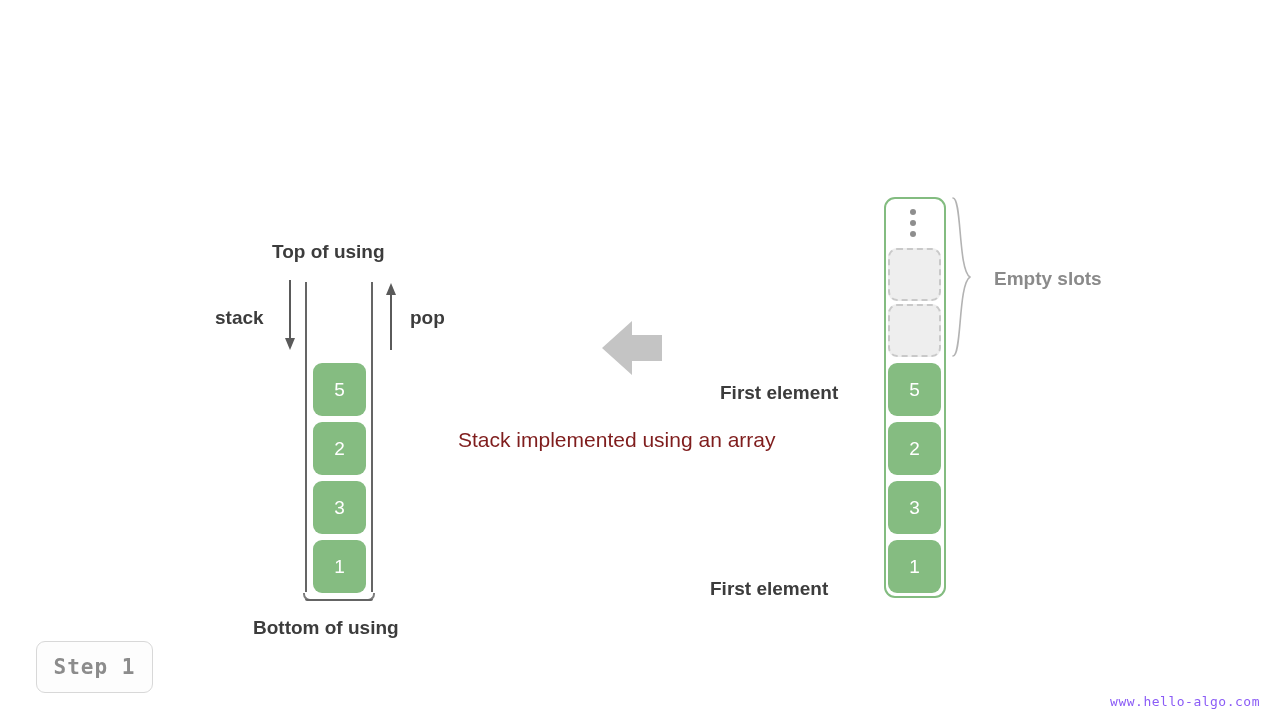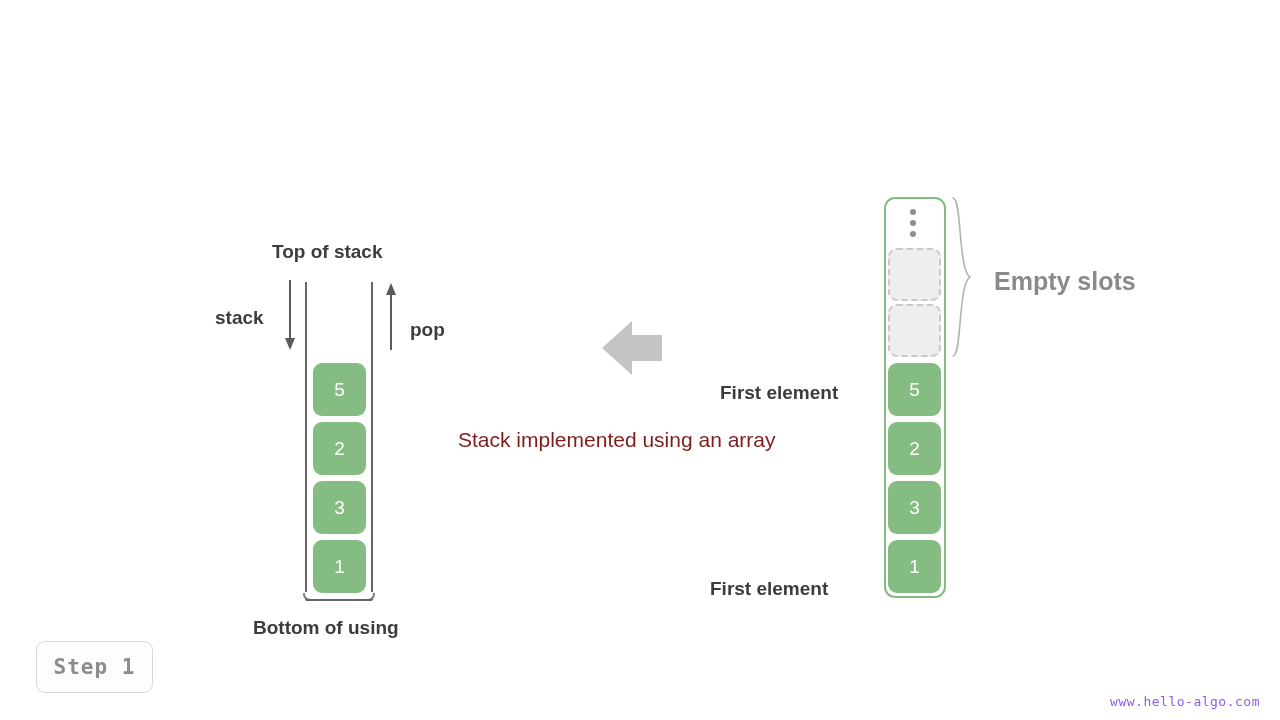--- a/index.html
+++ b/index.html
@@ -22,21 +22,21 @@
   .lbl-dark {
     color: #3c3c3c;
     font-weight: bold;
     font-size: 19px;
     white-space: nowrap;
     line-height: 1;
   }
   .lbl-gray-bold {
     color: #8a8a8a;
     font-weight: bold;
-    font-size: 25px;
+    font-size: 19px;
     white-space: nowrap;
     line-height: 1;
   }
   .caption {
     color: #7f1d1d;
     font-size: 21px;
     font-weight: normal;
     white-space: nowrap;
     line-height: 1;
   }
@@ -212,25 +212,25 @@
     font-family: "DejaVu Sans Mono", monospace;
     font-size: 13px;
     color: #8b5cf6;
     letter-spacing: .5px;
     line-height: 1;
   }
 </style>
 </head>
 <body>
 
-<div class="abs lbl-dark" style="left:272px; top:242px;">Top of stack</div>
+<div class="abs lbl-dark" style="left:272px; top:242px;">Top of using</div>
 
 <div class="abs lbl-dark" style="left:215px; top:308px;">stack</div>
 
-<div class="abs lbl-dark" style="left:410px; top:320px;">pop</div>
+<div class="abs lbl-dark" style="left:410px; top:308px;">pop</div>
 
 <div class="abs v-arrow" id="push-arrow">
   <div class="shaft"></div>
     <div class="head"></div>
 </div>
 
 <div class="abs v-arrow" id="pop-arrow">
   <div class="shaft"></div>
     <div class="head"></div>
 </div>

